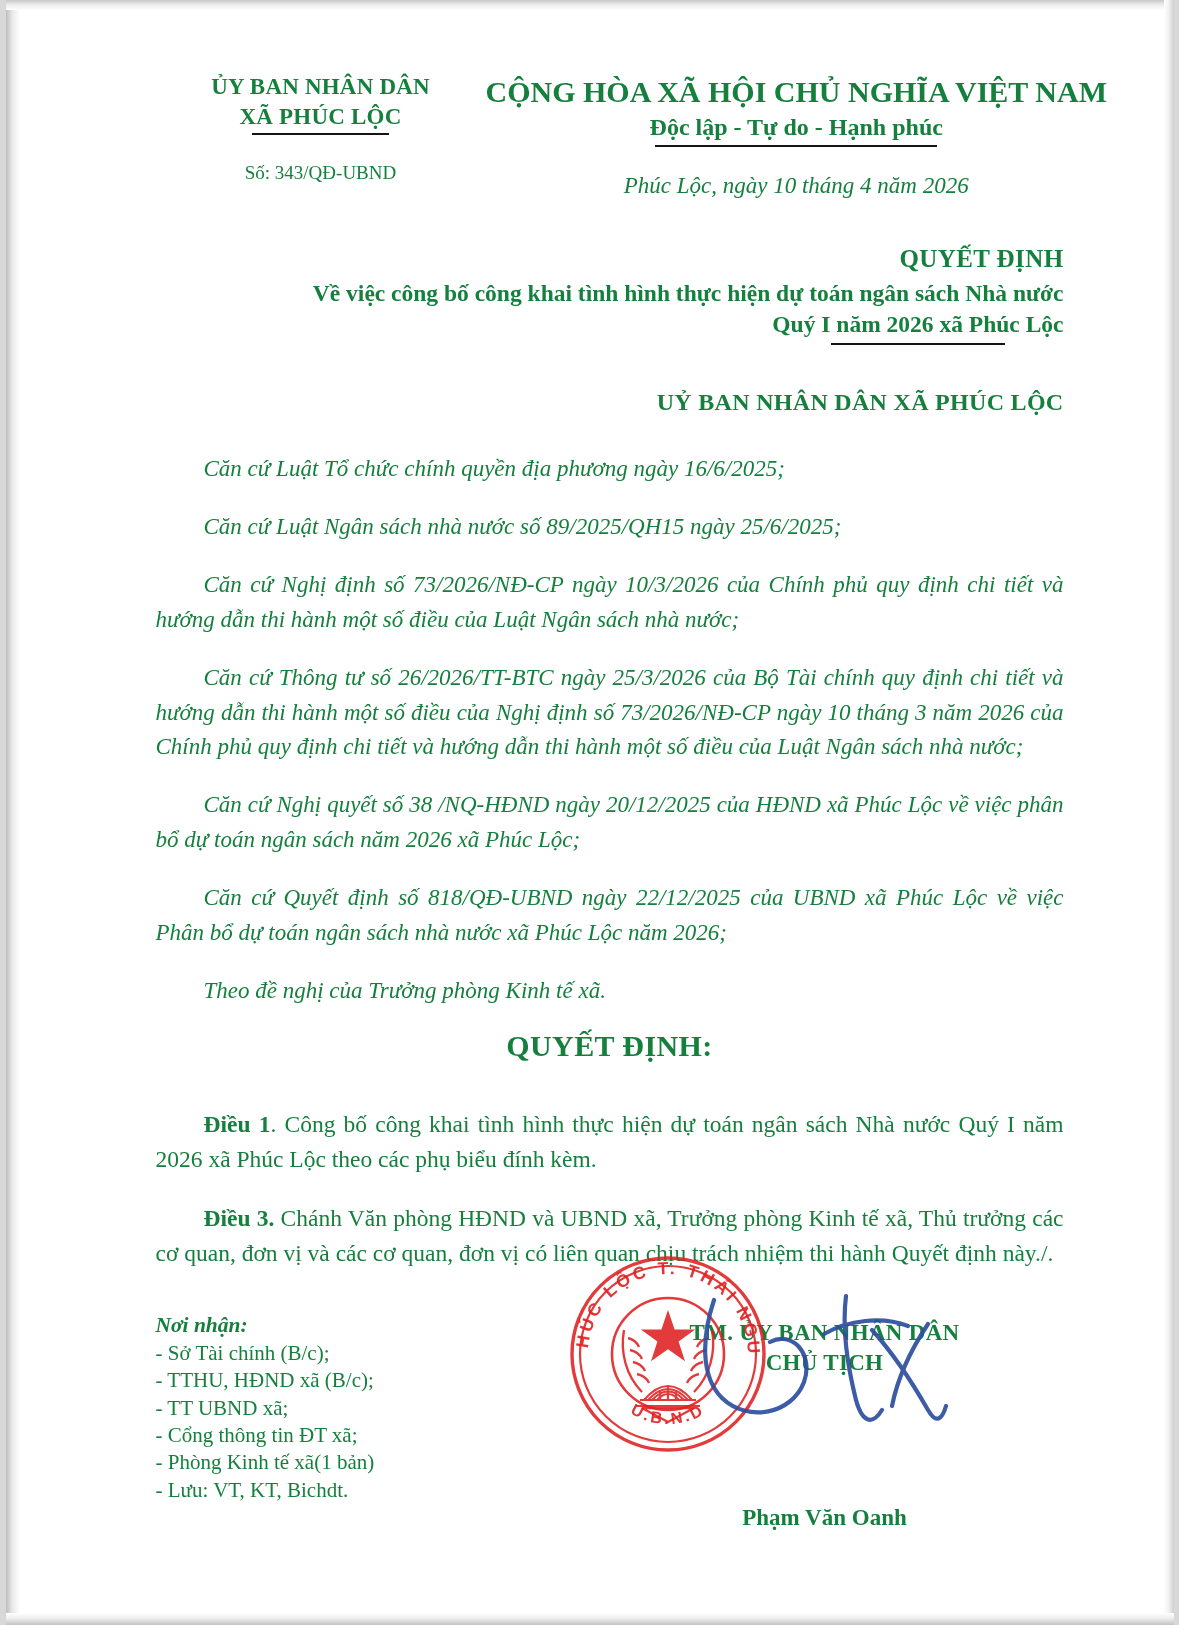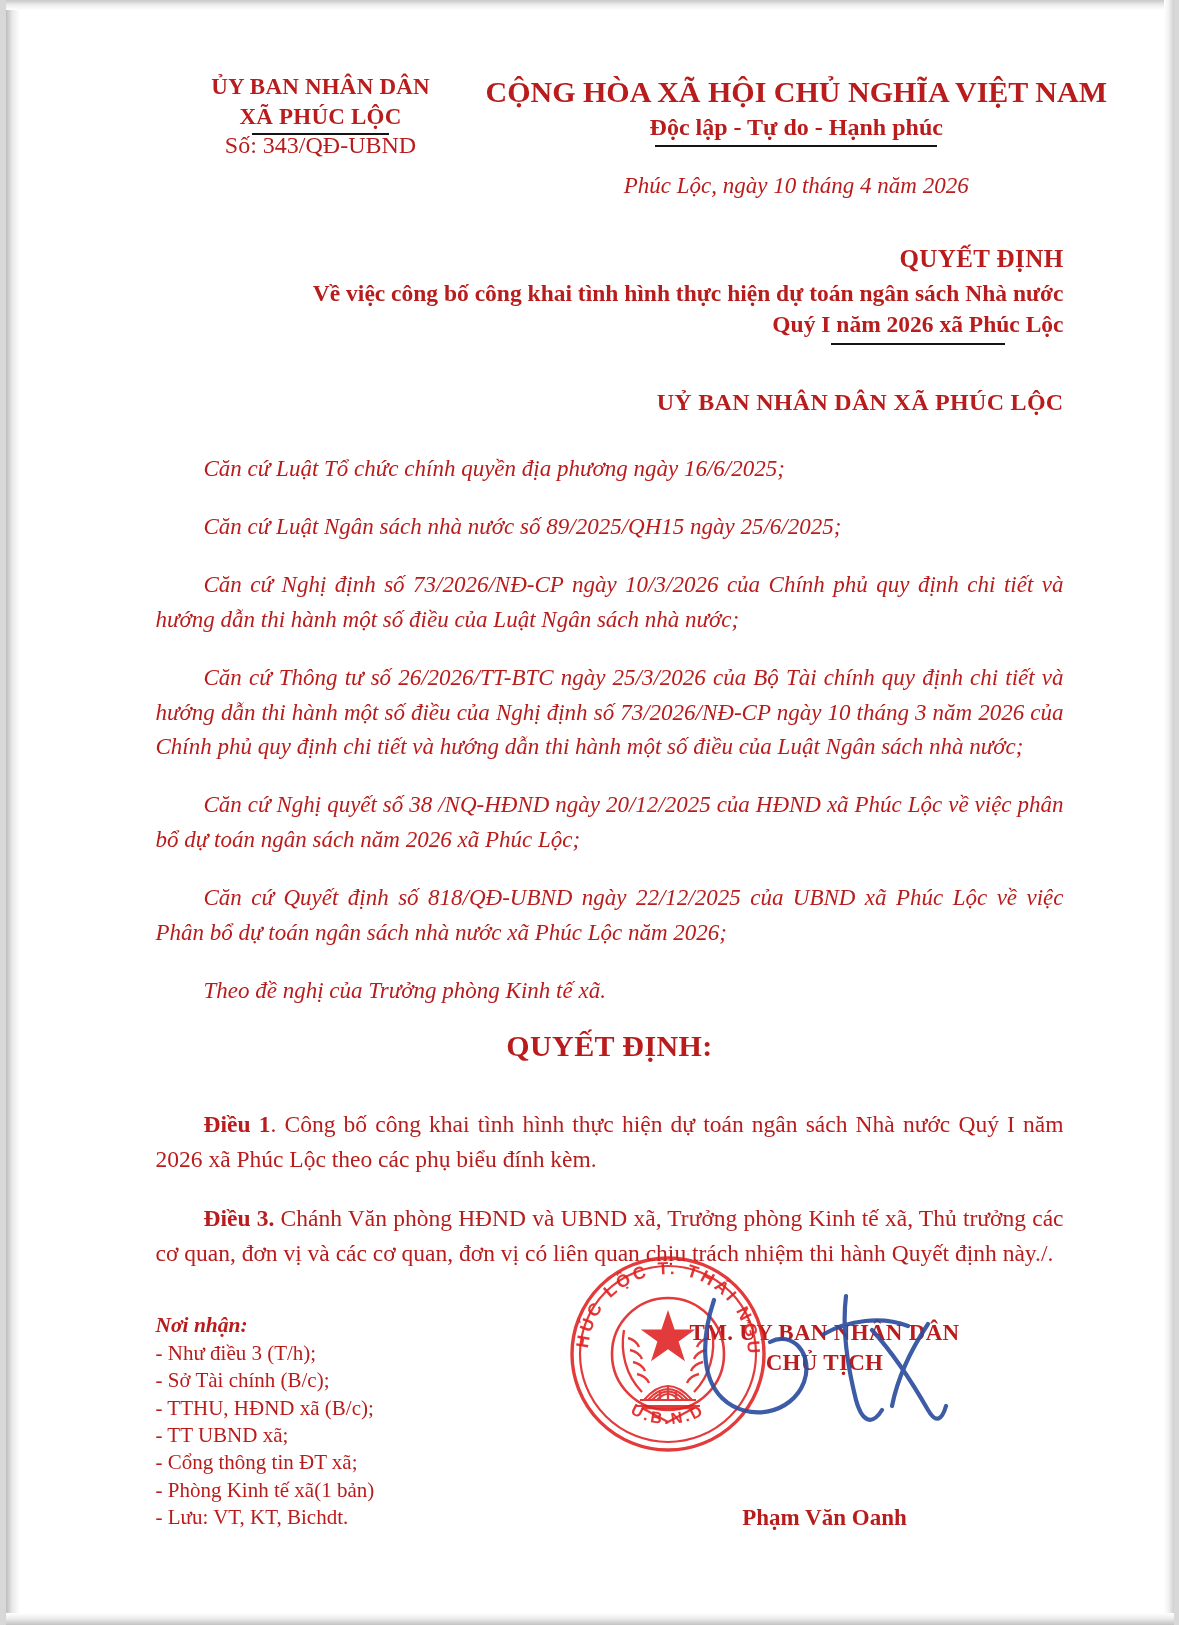--- a/index.html
+++ b/index.html
@@ -11,21 +11,21 @@
   body {
     font-family: "Liberation Serif", "DejaVu Serif", serif;
   }
   .page {
     position: relative;
     width: 1168px;
     height: 1625px;
     margin: 0 auto;
     background: #ffffff;
     overflow: hidden;
-    color: #b91c1c;
+    color: #15803d;
     box-sizing: border-box;
   }
   
   .scan-edge-left {
     position: absolute;
     left: 0; top: 0; bottom: 0; width: 14px;
     background: linear-gradient(to right, #bdbdbd 0%, #e9e9e9 45%, #ffffff 100%);
     pointer-events: none;
   }
   .scan-edge-top {
@@ -106,21 +106,22 @@
   .motto-line::after {
     content: "";
     position: absolute;
     left: 2%;
     right: 2%;
     bottom: -4px;
     height: 2px;
     background: #141414;
   }
   .doc-number {
-    font-size: 24px;
+    font-size: 19px;
+    margin-top: 30px;
     white-space: nowrap;
   }
   .date-line {
     font-style: italic;
     font-size: 23px;
     margin-top: 30px;
     white-space: nowrap;
   }
 
   
@@ -323,21 +324,20 @@
         <b>Điều 1</b><span>. </span><span>Công bố công khai tình hình thực hiện dự toán ngân sách Nhà nước Quý I năm 2026 xã Phúc Lộc theo các phụ biểu đính kèm.</span>
       </p>
       <p class="article">
         <b>Điều 3.</b><span> </span><span>Chánh Văn phòng HĐND và UBND xã, Trưởng phòng Kinh tế xã, Thủ trưởng các cơ quan, đơn vị và các cơ quan, đơn vị có liên quan chịu trách nhiệm thi hành Quyết định này./.</span>
       </p>
     </div>
 
     <div class="doc-footer">
       <div class="recipients">
         <div class="recipients-title">Nơi nhận:</div>
-        <div class="recipient-item">- Như điều 3 (T/h);</div>
         <div class="recipient-item">- Sở Tài chính (B/c);</div>
         <div class="recipient-item">- TTHU, HĐND xã (B/c);</div>
         <div class="recipient-item">- TT UBND xã;</div>
         <div class="recipient-item">- Cổng thông tin ĐT xã;</div>
         <div class="recipient-item">- Phòng Kinh tế xã(1 bản)</div>
         <div class="recipient-item">- Lưu: VT, KT, Bichdt.</div>
       </div>
 
       <div class="signature">
         <div class="sig-role-1">TM. ỦY BAN NHÂN DÂN</div>

